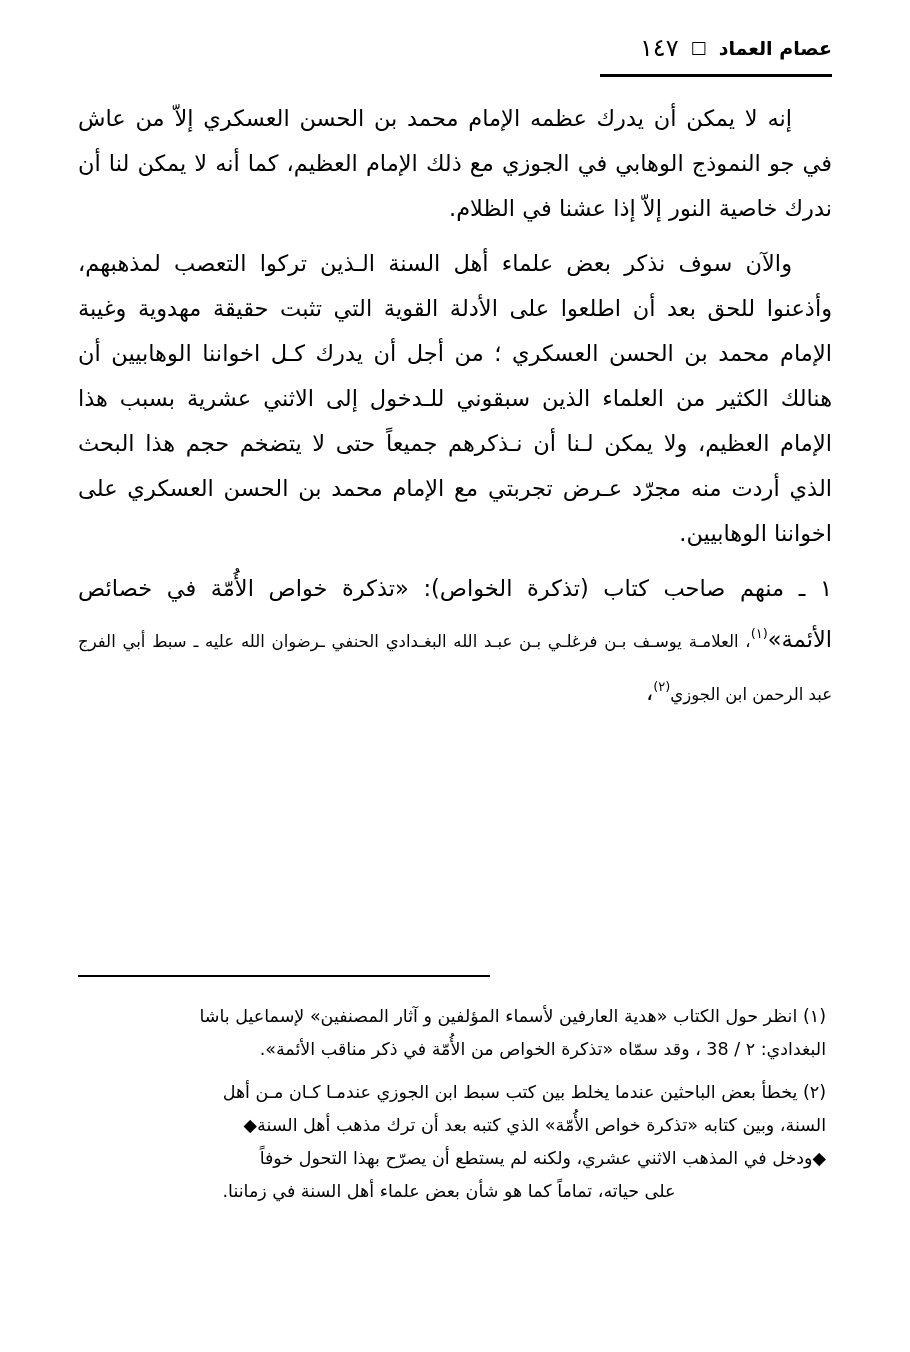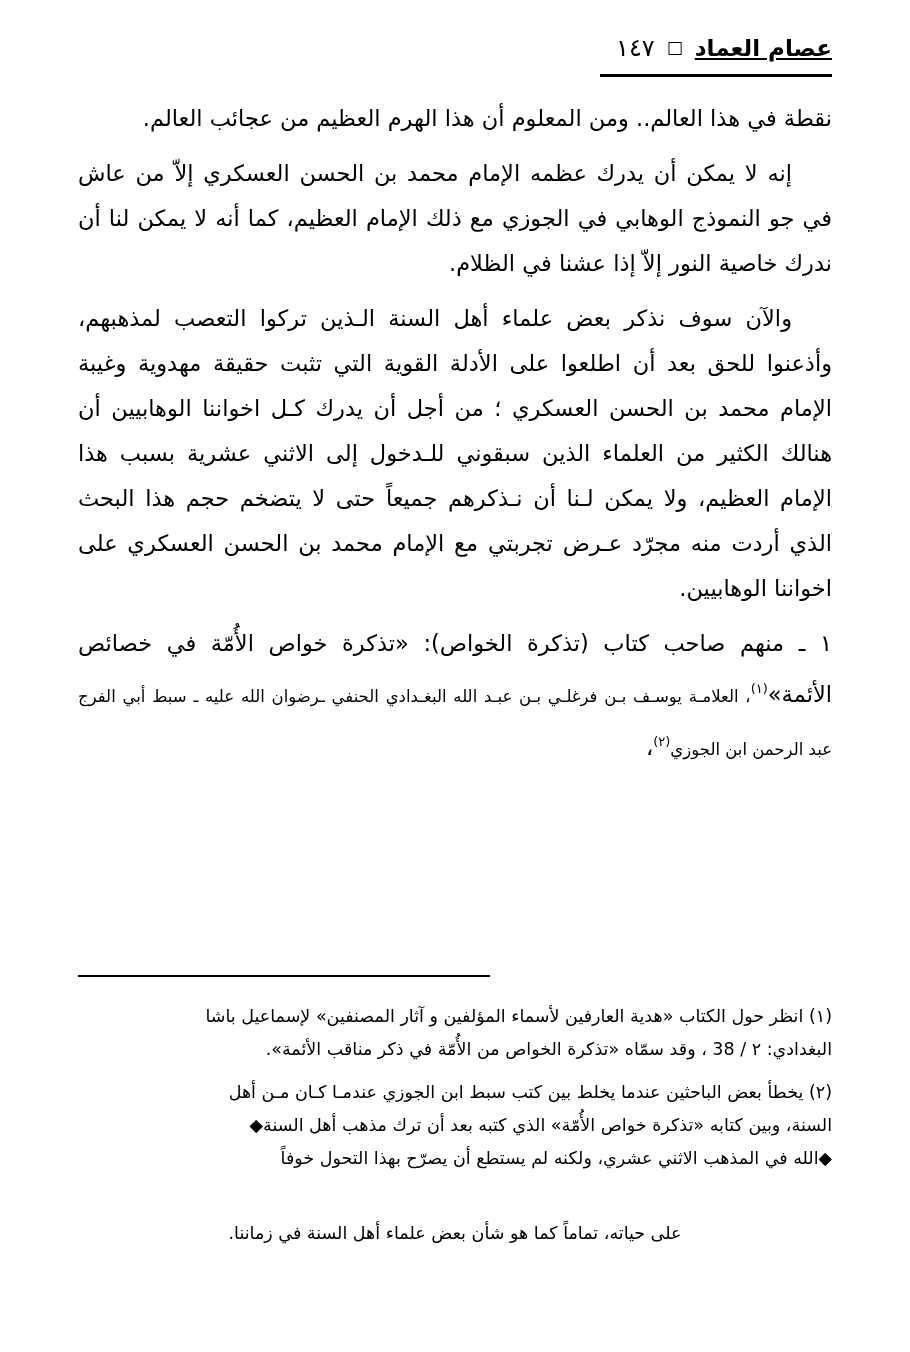--- a/index.html
+++ b/index.html
@@ -21,26 +21,25 @@
   .header {
     position: absolute;
     top: 36px;
     right: 78px;
     display: flex;
     align-items: center;
     gap: 12px;
     direction: rtl;
   }
   .header-title {
-    font-size: 23px;
+    font-size: 19px;
     font-weight: bold;
     letter-spacing: 0px;
     line-height: 1;
     white-space: nowrap;
-    text-decoration: underline;
   }
   .header-sep {
     font-size: 17px;
     line-height: 1;
     transform: translateY(-1px);
   }
   .header-page {
     font-size: 24px;
     font-weight: normal;
     line-height: 1;
@@ -90,21 +89,21 @@
     right: 420px;
     width: 412px;
     height: 2px;
     background: #000;
   }
 
   
   .footnotes {
     position: absolute;
     top: 1000px;
-    right: 78px;
+    right: 84px;
     width: 754px;
     direction: rtl;
   }
   .fn {
     font-size: 17.5px;
     line-height: 33px;
     margin: 0 0 6px 0;
     text-align: justify;
     text-justify: inter-word;
     text-align-last: right;
@@ -112,38 +111,36 @@
   .fn .cont {
     display: block;
     text-align: justify;
   }
   .fn-2 {
     margin-top: 10px;
   }
   .fn-last {
     text-align: center;
     text-align-last: center;
-    margin-top: 42px;
   }
 </style>
 </head>
 <body>
 
 <div class="page">
 
   <div class="header">
     <span class="header-title">عصام العماد</span>
     <span class="header-sep">□</span>
     <span class="header-page">١٤٧</span>
   </div>
   <div class="header-rule"></div>
 
   <div class="body">
 
-    <p class="para">نقطة في هذا العالم.. ومن المعلوم أن هذا الهرم العظيم من عجائب العالم.</p>
 
     <p class="para indent">إنه لا يمكن أن يدرك عظمه الإمام محمد بن الحسن العسكري إلاّ من عاش في جو النموذج الوهابي في الجوزي مع ذلك الإمام العظيم، كما أنه لا يمكن لنا أن ندرك خاصية النور إلاّ إذا عشنا في الظلام.</p>
 
     <p class="para indent">والآن سوف نذكر بعض علماء أهل السنة الـذين تركوا التعصب لمذهبهم، وأذعنوا للحق بعد أن اطلعوا على الأدلة القوية التي تثبت حقيقة مهدوية وغيبة الإمام محمد بن الحسن العسكري ؛ من أجل أن يدرك كـل اخواننا الوهابيين أن هنالك الكثير من العلماء الذين سبقوني للـدخول إلى الاثني عشرية بسبب هذا الإمام العظيم، ولا يمكن لـنا أن نـذكرهم جميعاً حتى لا يتضخم حجم هذا البحث الذي أردت منه مجرّد عـرض تجربتي مع الإمام محمد بن الحسن العسكري على اخواننا الوهابيين.</p>
 
     <p class="para"><span>١ ـ منهم صاحب كتاب (تذكرة الخواص): «تذكرة خواص الأُمّة في خصائص الأئمة»</span><span class="sup">(١)</span><span class="tiny">، العلامـة يوسـف بـن فرغلـي بـن عبـد الله البغـدادي الحنفي ـرضوان الله عليه ـ سبط أبي الفرج عبد الرحمن ابن الجوزي</span><span class="sup">(٢)</span><span>،</span></p>
 
   </div>
 
   <div class="fn-rule"></div>
@@ -153,19 +150,19 @@
     <p class="fn">
       <span>(١)</span>
       <span>انظر حول الكتاب «هدية العارفين لأسماء المؤلفين و آثار المصنفين» لإسماعيل باشا</span>
       <span class="cont">البغدادي: ٢ / 38 ، وقد سمّاه «تذكرة الخواص من الأُمّة في ذكر مناقب الأئمة».</span>
     </p>
 
     <p class="fn fn-2">
       <span>(٢)</span>
       <span>يخطأ بعض الباحثين عندما يخلط بين كتب سبط ابن الجوزي عندمـا كـان مـن أهل</span>
       <span class="cont">السنة، وبين كتابه «تذكرة خواص الأُمّة» الذي كتبه بعد أن ترك مذهب أهل السنة◆</span>
-      <span class="cont">◆الله في المذهب الاثني عشري، ولكنه لم يستطع أن يصرّح بهذا التحول خوفاً</span>
+      <span class="cont">◆ودخل في المذهب الاثني عشري، ولكنه لم يستطع أن يصرّح بهذا التحول خوفاً</span>
       <span class="cont fn-last">على حياته، تماماً كما هو شأن بعض علماء أهل السنة في زماننا.</span>
     </p>
 
   </div>
 
 </div>
 
 </body></html>

